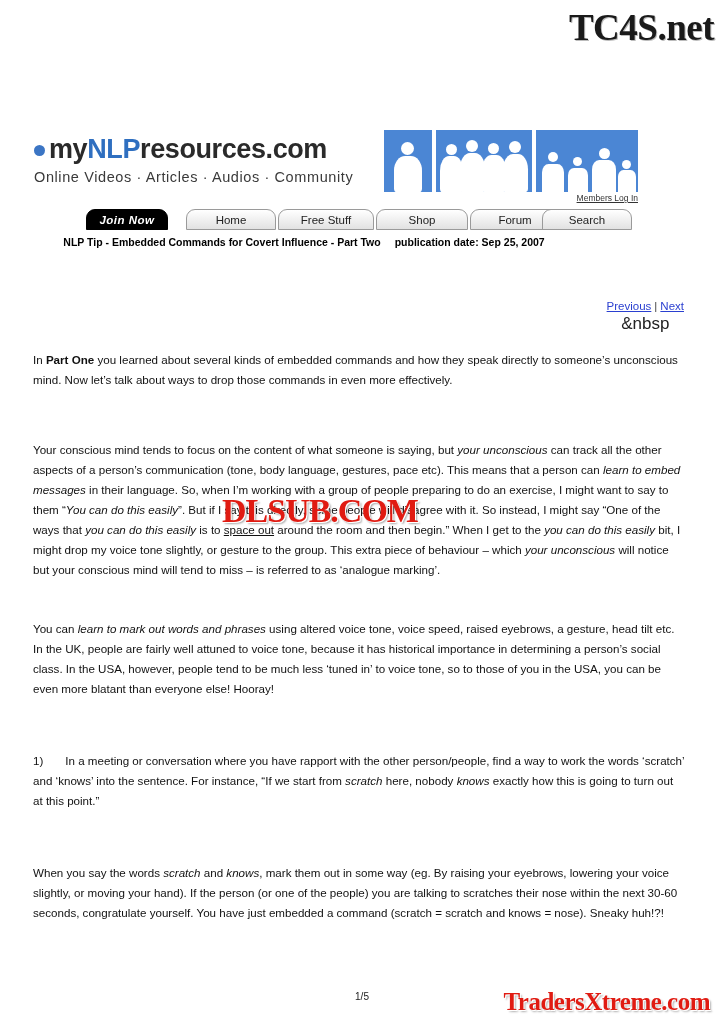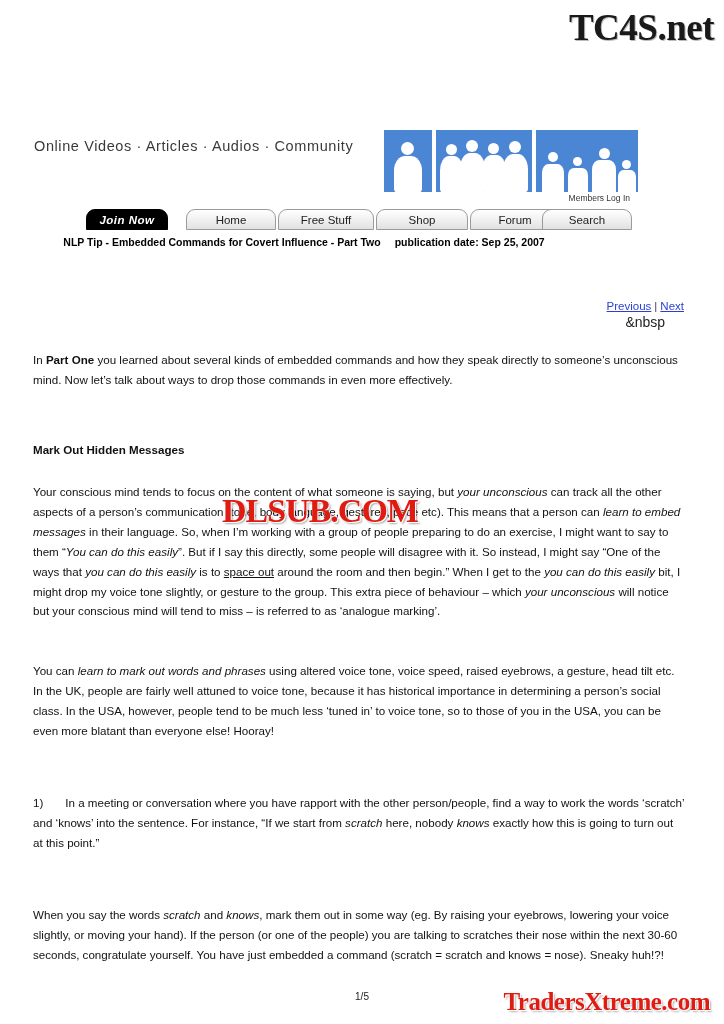--- a/index.html
+++ b/index.html
@@ -93,24 +93,25 @@
     background: #ffffff;
     border-radius: 40% 40% 10% 10%;
   }
   .head {
     position: absolute;
     background: #ffffff;
     border-radius: 50%;
   }
   .members-login {
     position: absolute;
-    right: 8px;
+    right: 0;
     top: 63px;
     font-size: 8.5px;
     color: #333333;
+    text-decoration: underline;
   }
 
   
   .nav {
     position: absolute;
     left: 0;
     top: 79px;
     width: 604px;
     height: 24px;
   }
@@ -166,21 +167,21 @@
     cursor: pointer;
   }
   .pager .sep {
     color: #444444;
     padding: 0 3px;
   }
   .pager .nbsp {
     display: block;
     margin-top: 2px;
     color: #222222;
-    font-size: 14px;
+    font-size: 17px;
   }
 
   
   .content {
     position: absolute;
     left: 33px;
     top: 350px;
     width: 652px;
     font-size: 11.6px;
     line-height: 1.72;
@@ -243,20 +244,23 @@
   }
 </style>
 </head>
 <body>
 
 <div class="brand-top">TC4S.net</div>
 
 <div class="site-header">
 
   <div class="logo-wrap">
+    <div class="logo-line1">
+      <span class="dot"></span><span>my</span><span class="blue">NLP</span><span>resources.com</span>
+    </div>
     <div class="logo-line2">Online Videos · Articles · Audios · Community</div>
   </div>
 
   <div class="photo-strip">
     <div class="photo p1">
       <div class="head" style="left:17px; top:12px; width:13px; height:13px;"></div>
       <div class="sil" style="left:10px; top:26px; width:28px; height:36px;"></div>
     </div>
     <div class="photo p2">
       <div class="head" style="left:10px; top:14px; width:11px; height:11px;"></div>
@@ -300,21 +304,20 @@
   <a>Previous</a><span class="sep">|</span><a>Next</a>
   <span class="nbsp">&amp;nbsp</span>
 </div>
 
 <div class="content">
 
   <p class="tight"><span>In </span><b>Part One</b><span> you learned about several kinds of embedded commands and how they speak directly to someone’s unconscious mind. Now let’s talk about ways to drop those commands in even more effectively.</span></p>
 
   <div style="height:38px;"></div>
 
-  <div class="h-sub">Mark Out Hidden Messages</div>
 
   <p><span> Your conscious mind tends to focus on the content of what someone is saying, but </span><em>your unconscious</em><span> can track all the other aspects of a person’s communication (tone, body language, gestures, pace etc). This means that a person can </span><em>learn to embed messages</em><span> in their language. So, when I’m working with a group of people preparing to do an exercise, I might want to say to them “</span><em>You can do this easily</em><span>”. But if I say this directly, some people will disagree with it. So instead, I might say “One of the ways that </span><em>you can do this easily</em><span> is to </span><span class="u">space out</span><span> around the room and then begin.” When I get to the </span><em>you can do this easily</em><span> bit, I might drop my voice tone slightly, or gesture to the group. This extra piece of behaviour – which </span><em>your unconscious</em><span> will notice but your conscious mind will tend to miss – is referred to as ‘analogue marking’.</span></p>
 
   <div style="height:14px;"></div>
 
   <p><span>You can </span><em>learn to mark out words and phrases</em><span> using altered voice tone, voice speed, raised eyebrows, a gesture, head tilt etc. In the UK, people are fairly well attuned to voice tone, because it has historical importance in determining a person’s social class. In the USA, however, people tend to be much less ‘tuned in’ to voice tone, so to those of you in the USA, you can be even more blatant than everyone else! Hooray!</span></p>
 
   <div style="height:26px;"></div>
 
   <p><span class="indent-num">1)</span><span>In a meeting or conversation where you have rapport with the other person/people, find a way to work the words ‘scratch’ and ‘knows’ into the sentence. For instance, “If we start from </span><em>scratch</em><span> here, nobody </span><em>knows</em><span> exactly how this is going to turn out at this point.”</span></p>

